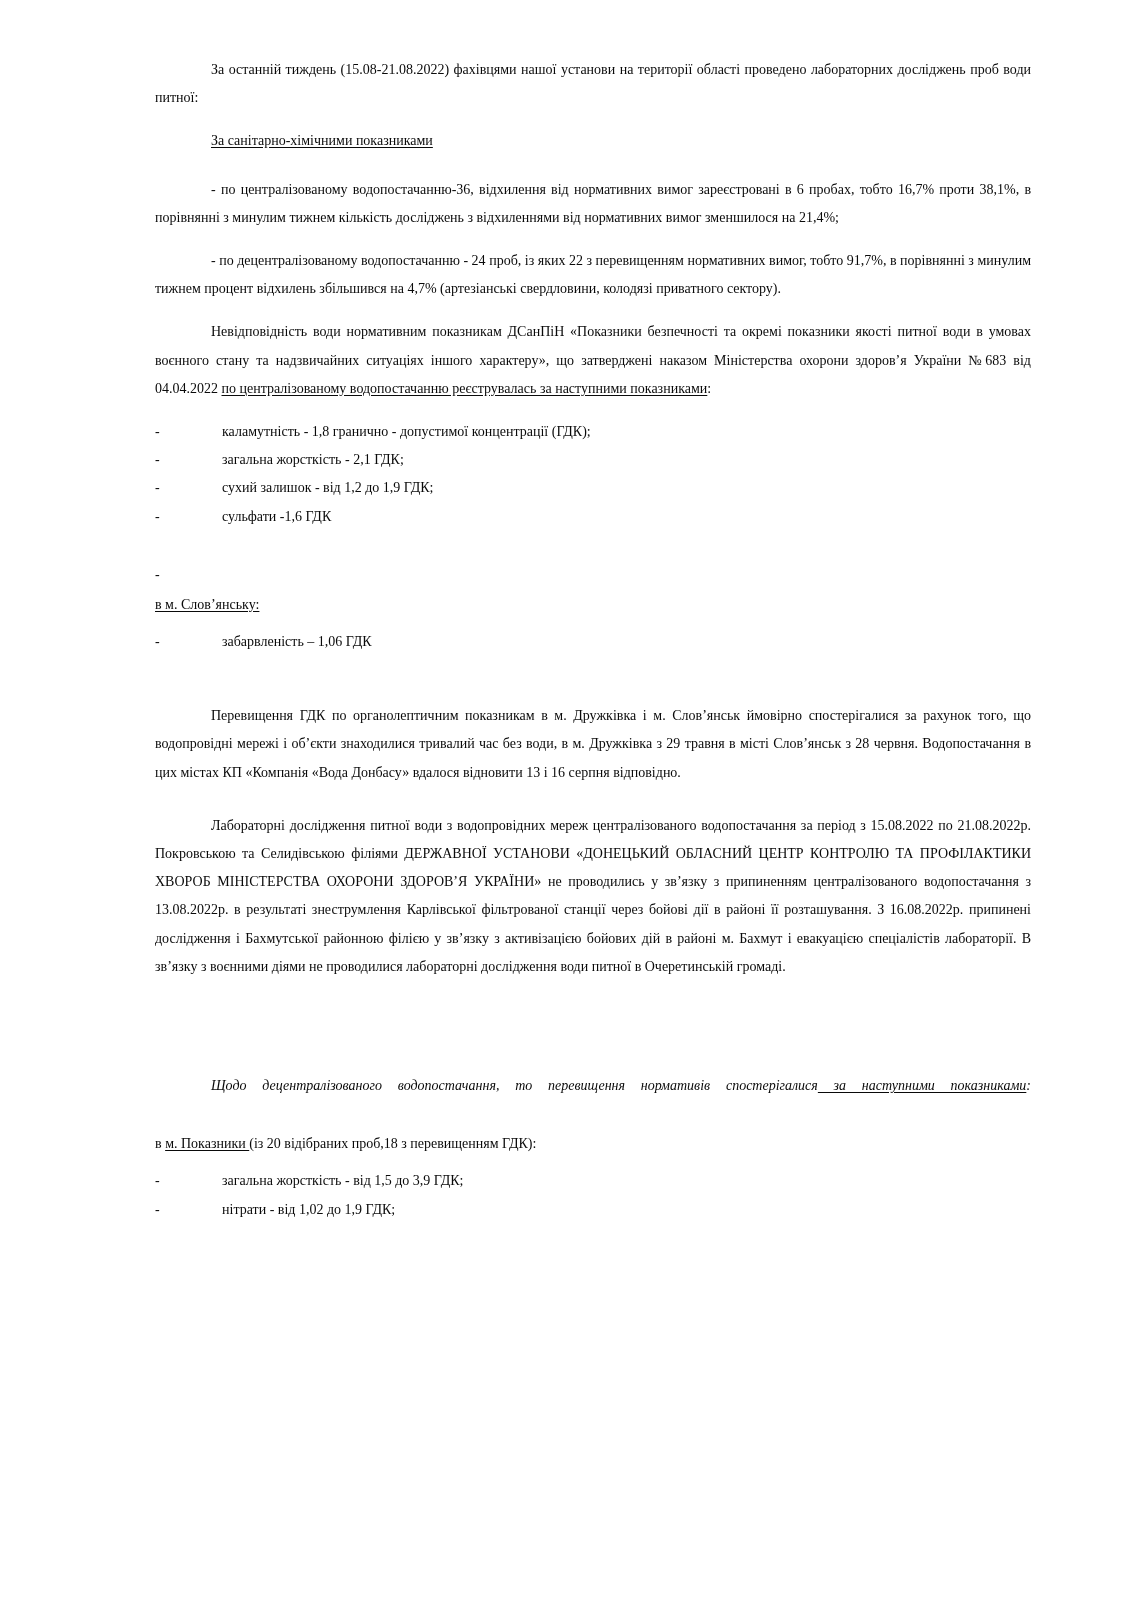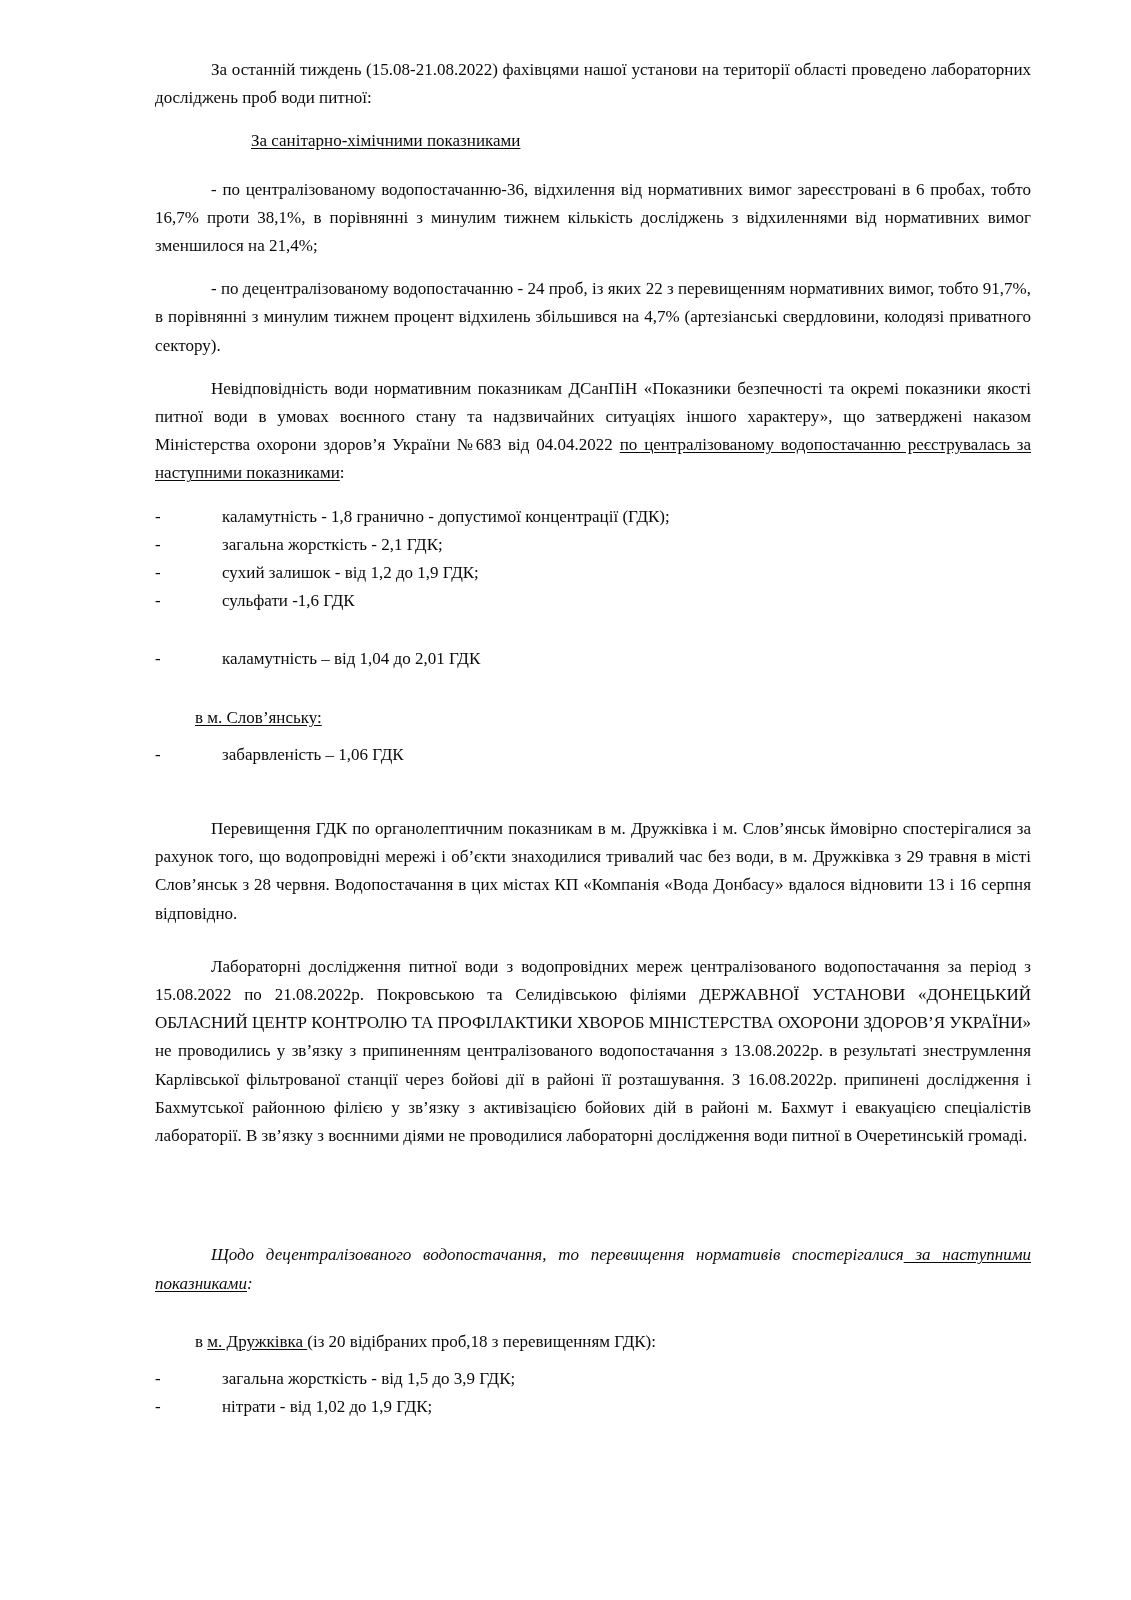--- a/index.html
+++ b/index.html
@@ -23,21 +23,21 @@
     height: 1600px;
     box-sizing: border-box;
     padding: 56px 100px 0 155px;
   }
   .doc {
     width: 876px;
   }
 
   p, .line, .heading, .li {
     margin: 0;
-    font-size: 17px;
+    font-size: 14px;
     line-height: 28.2px;
     letter-spacing: 0;
   }
 
   p.para {
     text-align: justify;
     text-indent: 56px;
     text-justify: inter-word;
     margin-bottom: 17px;
   }
@@ -51,21 +51,20 @@
 
   
   p.para.stretch {
     text-align-last: justify;
   }
 
   .heading {
     text-align: left;
     text-indent: 0;
     margin-bottom: 9px;
-    margin-left: 40px;
   }
   .heading .u { text-decoration: underline; text-underline-offset: 2px; }
 
   .heading-indent {
     text-indent: 56px;
     margin-bottom: 20px;
   }
 
   .list {
     margin: 0 0 0 0;
@@ -127,21 +126,20 @@
         <span class="dash">-</span>
         <span>сульфати -1,6 ГДК</span>
       </div>
     </div>
 
     <div class="gap-md"></div>
 
     <div class="list">
       <div class="li">
         <span class="dash">-</span>
-        <span>каламутність – від 1,04 до 2,01 ГДК</span>
       </div>
     </div>
 
     <div class="gap-md"></div>
 
     <div class="heading">
       <span class="u">в м. Слов’янську:</span>
     </div>
     <div class="list">
       <div class="li">
@@ -160,21 +158,21 @@
 
     <div class="gap-xxl"></div>
 
     <p class="para stretch nogap">
       <span>Щодо децентралізованого водопостачання, то перевищення нормативів спостерігалися</span><span class="u"> за наступними показниками</span><span>:</span>
     </p>
 
     <div class="gap-md"></div>
 
     <div class="heading">
-      <span>в </span><span class="u">м. Дружківка </span><span>(із 20 відібраних проб,18 з перевищенням ГДК):</span>
+      <span>в </span><span class="u">м. Показники </span><span>(із 20 відібраних проб,18 з перевищенням ГДК):</span>
     </div>
     <div class="list">
       <div class="li">
         <span class="dash">-</span>
         <span>загальна жорсткість - від 1,5 до 3,9 ГДК;</span>
       </div>
       <div class="li">
         <span class="dash">-</span>
         <span>нітрати - від 1,02 до 1,9 ГДК;</span>
       </div>

